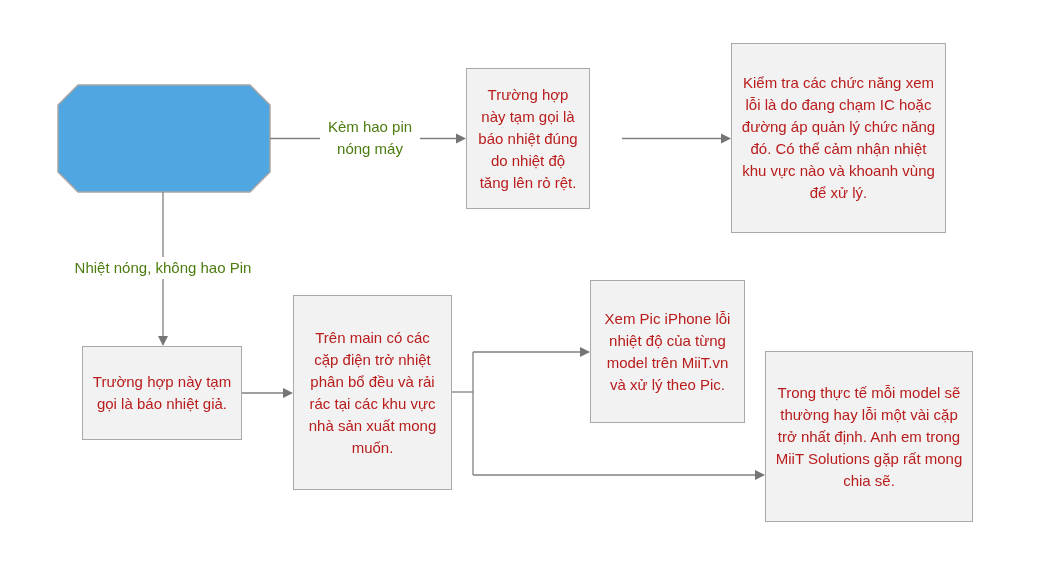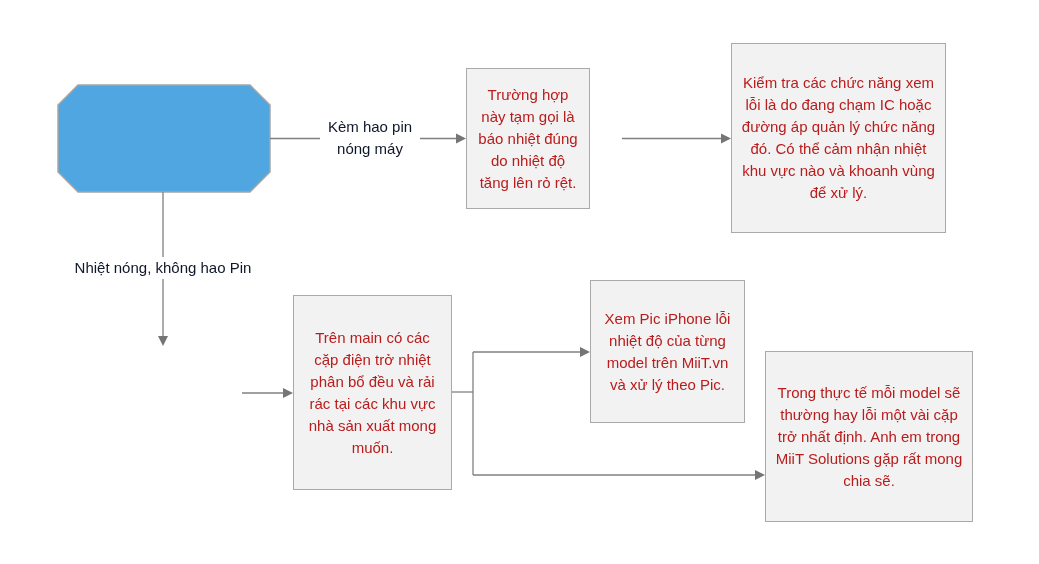--- a/index.html
+++ b/index.html
@@ -41,21 +41,21 @@
     border: none;
     color: #ffffff;
     font-size: 17px;
     line-height: 26px;
     padding: 0 16px;
     z-index: 2;
   }
   .edge-label {
     position: absolute;
     background: #ffffff;
-    color: #0f172a;
+    color: #4d7c0f;
     font-size: 15px;
     line-height: 22px;
     text-align: center;
     z-index: 1;
   }
   
   .n-start  { left: 58px;  top: 85px;  width: 212px; height: 107px; }
   .n-real   { left: 466px; top: 68px;  width: 124px; height: 141px; }
   .n-check  { left: 731px; top: 43px;  width: 215px; height: 190px; }
   .n-fake   { left: 82px;  top: 346px; width: 160px; height: 94px;  }
@@ -101,20 +101,23 @@
   </div>
 
   <div class="node n-real">
     <span>Trường hợp này tạm gọi là báo nhiệt đúng do nhiệt độ tăng lên rỏ rệt.</span>
   </div>
 
   <div class="node n-check">
     <span>Kiểm tra các chức năng xem lỗi là do đang chạm IC hoặc đường áp quản lý chức năng đó. Có thể cảm nhận nhiệt khu vực nào và khoanh vùng để xử lý.</span>
   </div>
 
+  <div class="node n-fake">
+    <span>Trường hợp này tạm gọi là báo nhiệt giả.</span>
+  </div>
 
   <div class="node n-therm">
     <span>Trên main có các cặp điện trở nhiệt phân bổ đều và rải rác tại các khu vực nhà sản xuất mong muốn.</span>
   </div>
 
   <div class="node n-pic">
     <span>Xem Pic iPhone lỗi nhiệt độ của từng model trên MiiT.vn và xử lý theo Pic.</span>
   </div>
 
   <div class="node n-share">

